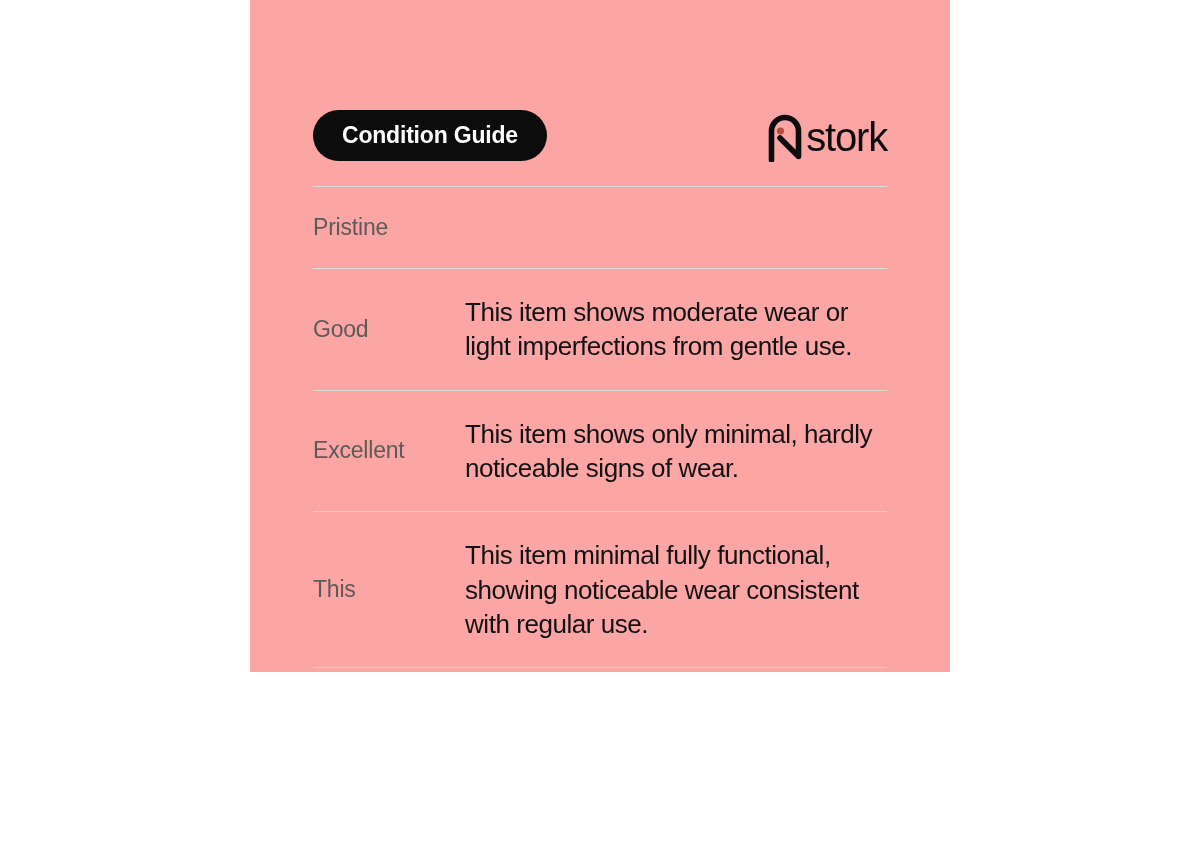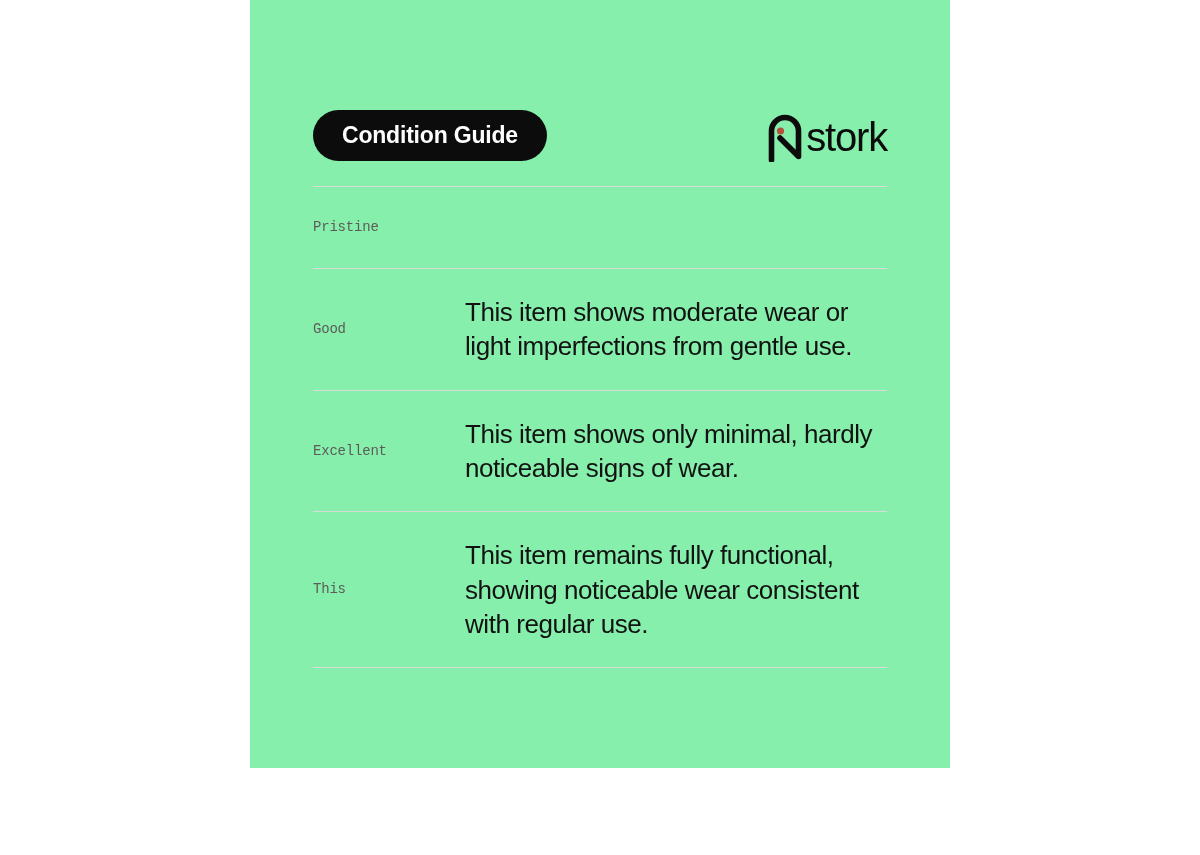--- a/index.html
+++ b/index.html
@@ -22,22 +22,22 @@
     height: 855px;
     background: #ffffff;
     display: flex;
     justify-content: center;
   }
 
   
   .card {
     position: relative;
     width: 700px;
-    height: 768px;
-    background: #86efac;
+    height: 672px;
+    background: #fca5a5;
     box-sizing: border-box;
     padding: 0 63px;
   }
 
   
   .card-header {
     display: flex;
     align-items: center;
     justify-content: space-between;
     height: 186px;
@@ -87,25 +87,24 @@
   .row {
     display: flex;
     align-items: center;
     border-bottom: 1px solid #DCDAD5;
     box-sizing: border-box;
     padding: 26px 0;
     min-height: 82px;
   }
   .row-label {
     flex: 0 0 152px;
-    font-size: 14px;
+    font-size: 23px;
     color: #5C5B57;
     letter-spacing: -0.2px;
     line-height: 1.2;
-    font-family: Liberation Mono, monospace;
   }
   .row-desc {
     flex: 1 1 auto;
     font-size: 26px;
     color: #121212;
     line-height: 1.32;
     letter-spacing: -0.45px;
     max-width: 420px;
   }
 </style>
@@ -142,19 +141,19 @@
         <div class="row-desc">This item shows moderate wear or light imperfections from gentle use.</div>
       </div>
 
       <div class="row">
         <div class="row-label">Excellent</div>
         <div class="row-desc">This item shows only minimal, hardly noticeable signs of wear.</div>
       </div>
 
       <div class="row">
         <div class="row-label">This</div>
-        <div class="row-desc">This item remains fully functional, showing noticeable wear consistent with regular use.</div>
+        <div class="row-desc">This item minimal fully functional, showing noticeable wear consistent with regular use.</div>
       </div>
 
     </div>
 
   </div>
 </div>
 
 </body></html>

